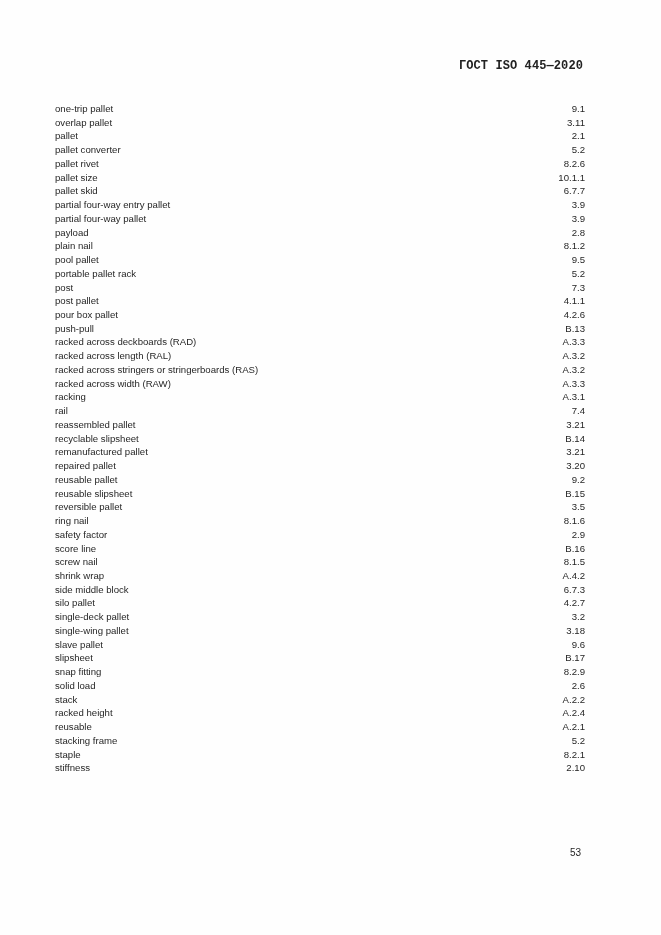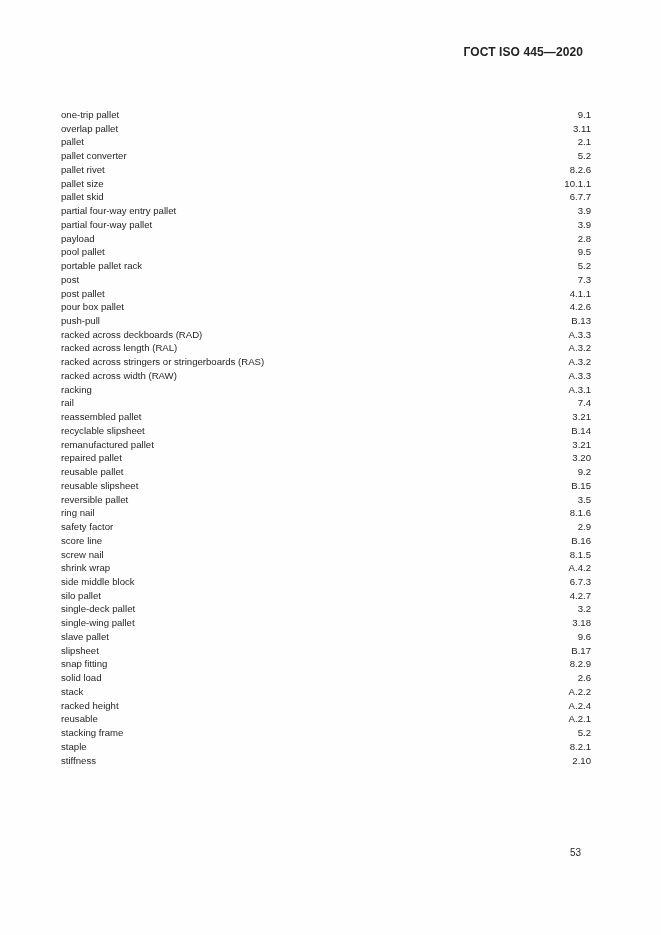--- a/index.html
+++ b/index.html
@@ -16,33 +16,34 @@
       color: #1e1e1e;
     }
     .page {
       position: absolute;
       left: 0; top: 0;
       width: 661px; height: 935px;
       background: #fefefe;
     }
     .doc-header {
       position: absolute;
-      top: 45px;
+      top: 59px;
       right: 78px;
       font-size: 12px;
       font-weight: bold;
       color: #222;
       letter-spacing: 0.1px;
+      font-family: Liberation Mono, monospace;
     }
     .index-list {
       position: absolute;
       left: 47px;
       top: 94px;
       width: 530px;
-      margin: 14px;
+      margin: 8px;
       padding: 0;
       list-style: none;
     }
     .index-row {
       display: flex;
       justify-content: space-between;
       align-items: baseline;
       height: 13.74px;
       line-height: 13.74px;
       font-size: 9.6px;
@@ -105,20 +106,24 @@
     </li>
       <li class="index-row" style="">
       <span class="index-term">partial four-way pallet</span>
       <span class="index-ref">3.9</span>
     </li>
       <li class="index-row" style="">
       <span class="index-term">payload</span>
       <span class="index-ref">2.8</span>
     </li>
       <li class="index-row" style="">
+      <span class="index-term">plain nail</span>
+      <span class="index-ref">8.1.2</span>
+    </li>
+      <li class="index-row" style="">
       <span class="index-term">pool pallet</span>
       <span class="index-ref">9.5</span>
     </li>
       <li class="index-row" style="">
       <span class="index-term">portable pallet rack</span>
       <span class="index-ref">5.2</span>
     </li>
       <li class="index-row" style="">
       <span class="index-term">post</span>
       <span class="index-ref">7.3</span>

